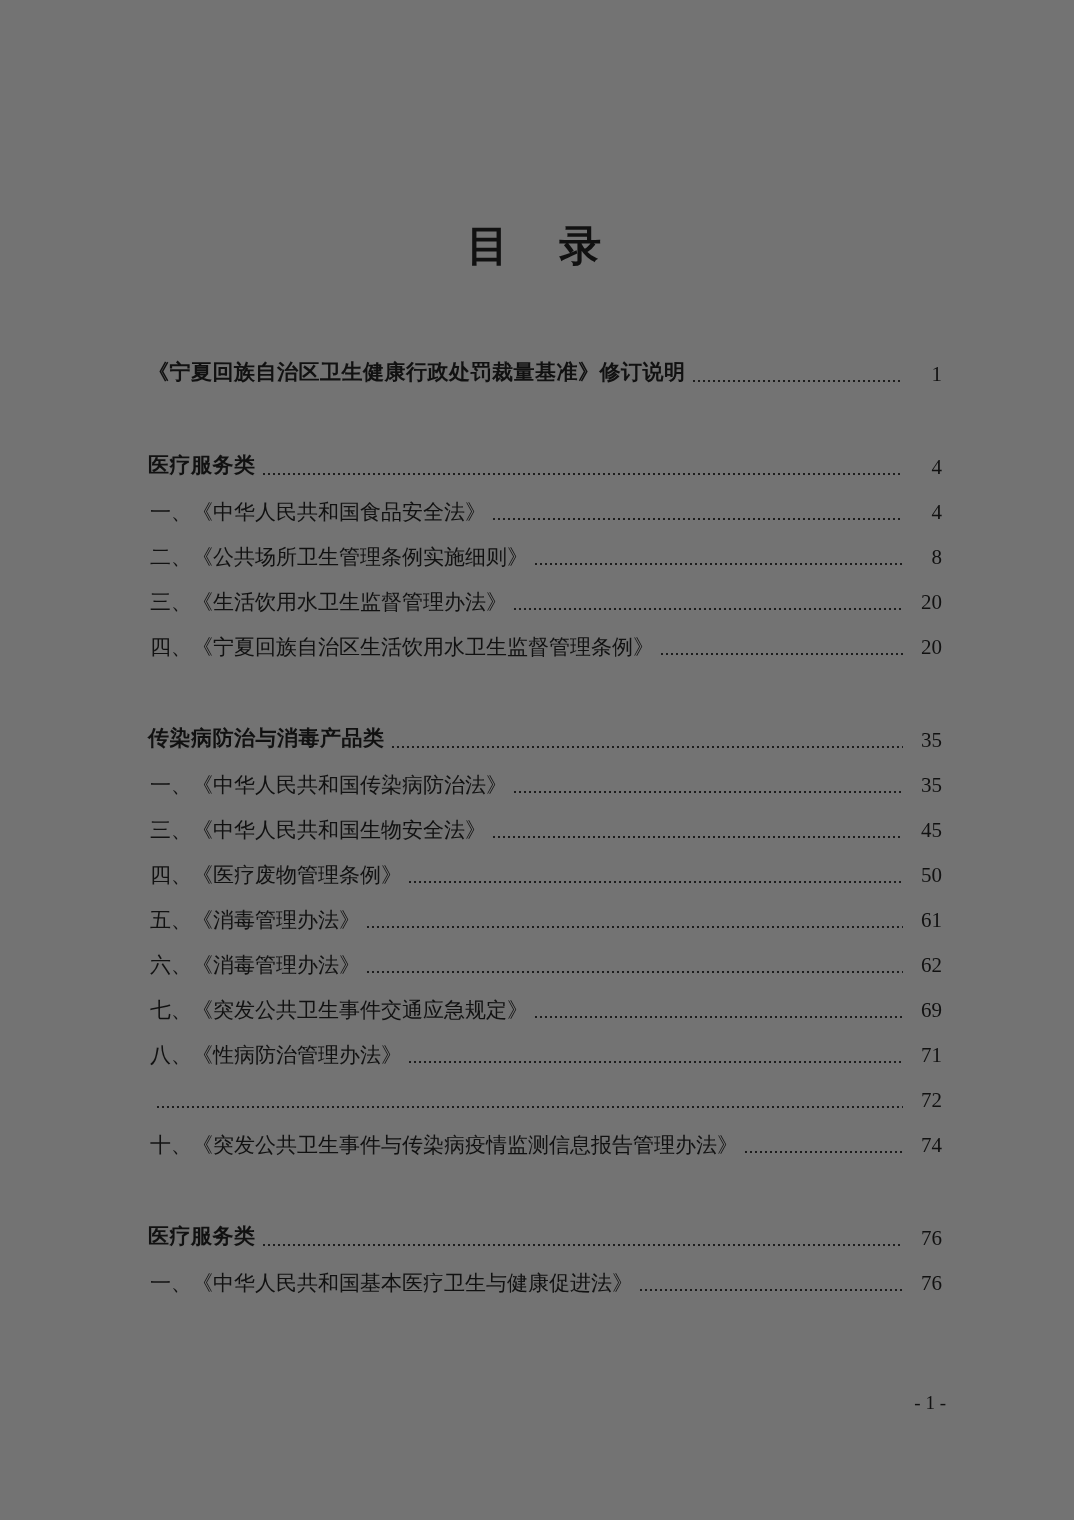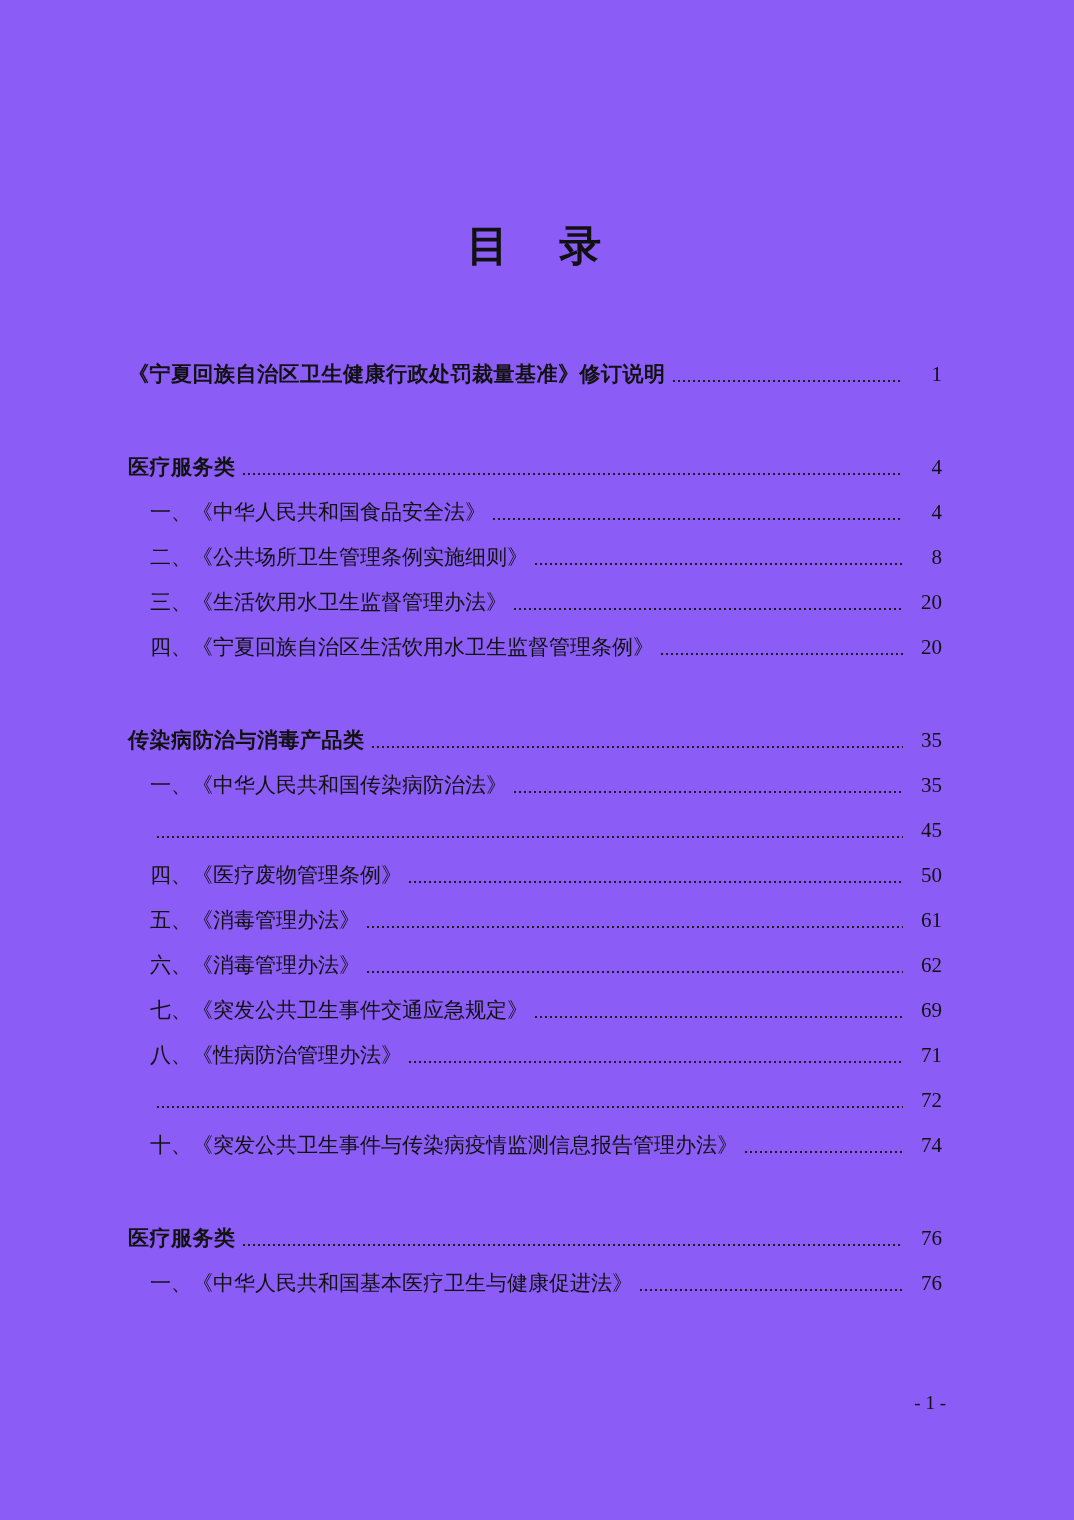--- a/index.html
+++ b/index.html
@@ -4,21 +4,21 @@
 <style>
   html, body {
     margin: 0;
     padding: 0;
     background: #ffffff;
   }
   .page {
     position: relative;
     width: 1074px;
     height: 1520px;
-    background: #8b5cf6;
+    background: #737373;
     color: #111111;
     overflow: hidden;
     font-family: "Liberation Serif", serif;
   }
   .content {
     padding-left: 128px;
     padding-right: 132px;
   }
   .title {
     margin-top: 220px;
@@ -41,23 +41,24 @@
     line-height: 1.25;
     white-space: nowrap;
   }
   .row.gap-top {
     margin-top: 48px;
   }
   .row .label {
     flex: 0 0 auto;
   }
   .row.heiti .label {
-    font-family: Liberation Serif, serif;
+    font-family: Liberation Mono, monospace;
     font-weight: 700;
     letter-spacing: 0.5px;
+    margin-left: 20px;
   }
   .row.item {
     padding-left: 22px;
   }
   .row.item .label {
     font-family: Liberation Serif, serif;
     font-weight: 400;
   }
   .leader {
     flex: 1 1 auto;
@@ -132,20 +133,21 @@
         <span class="label">传染病防治与消毒产品类</span>
         <span class="leader"></span>
         <span class="num">35</span>
       </div>
       <div class="row item">
         <span class="label">一、《中华人民共和国传染病防治法》</span>
         <span class="leader"></span>
         <span class="num">35</span>
       </div>
       <div class="row item">
+        <span class="label">三、《中华人民共和国生物安全法》</span>
         <span class="leader"></span>
         <span class="num">45</span>
       </div>
       <div class="row item">
         <span class="label">四、《医疗废物管理条例》</span>
         <span class="leader"></span>
         <span class="num">50</span>
       </div>
       <div class="row item">
         <span class="label">五、《消毒管理办法》</span>

